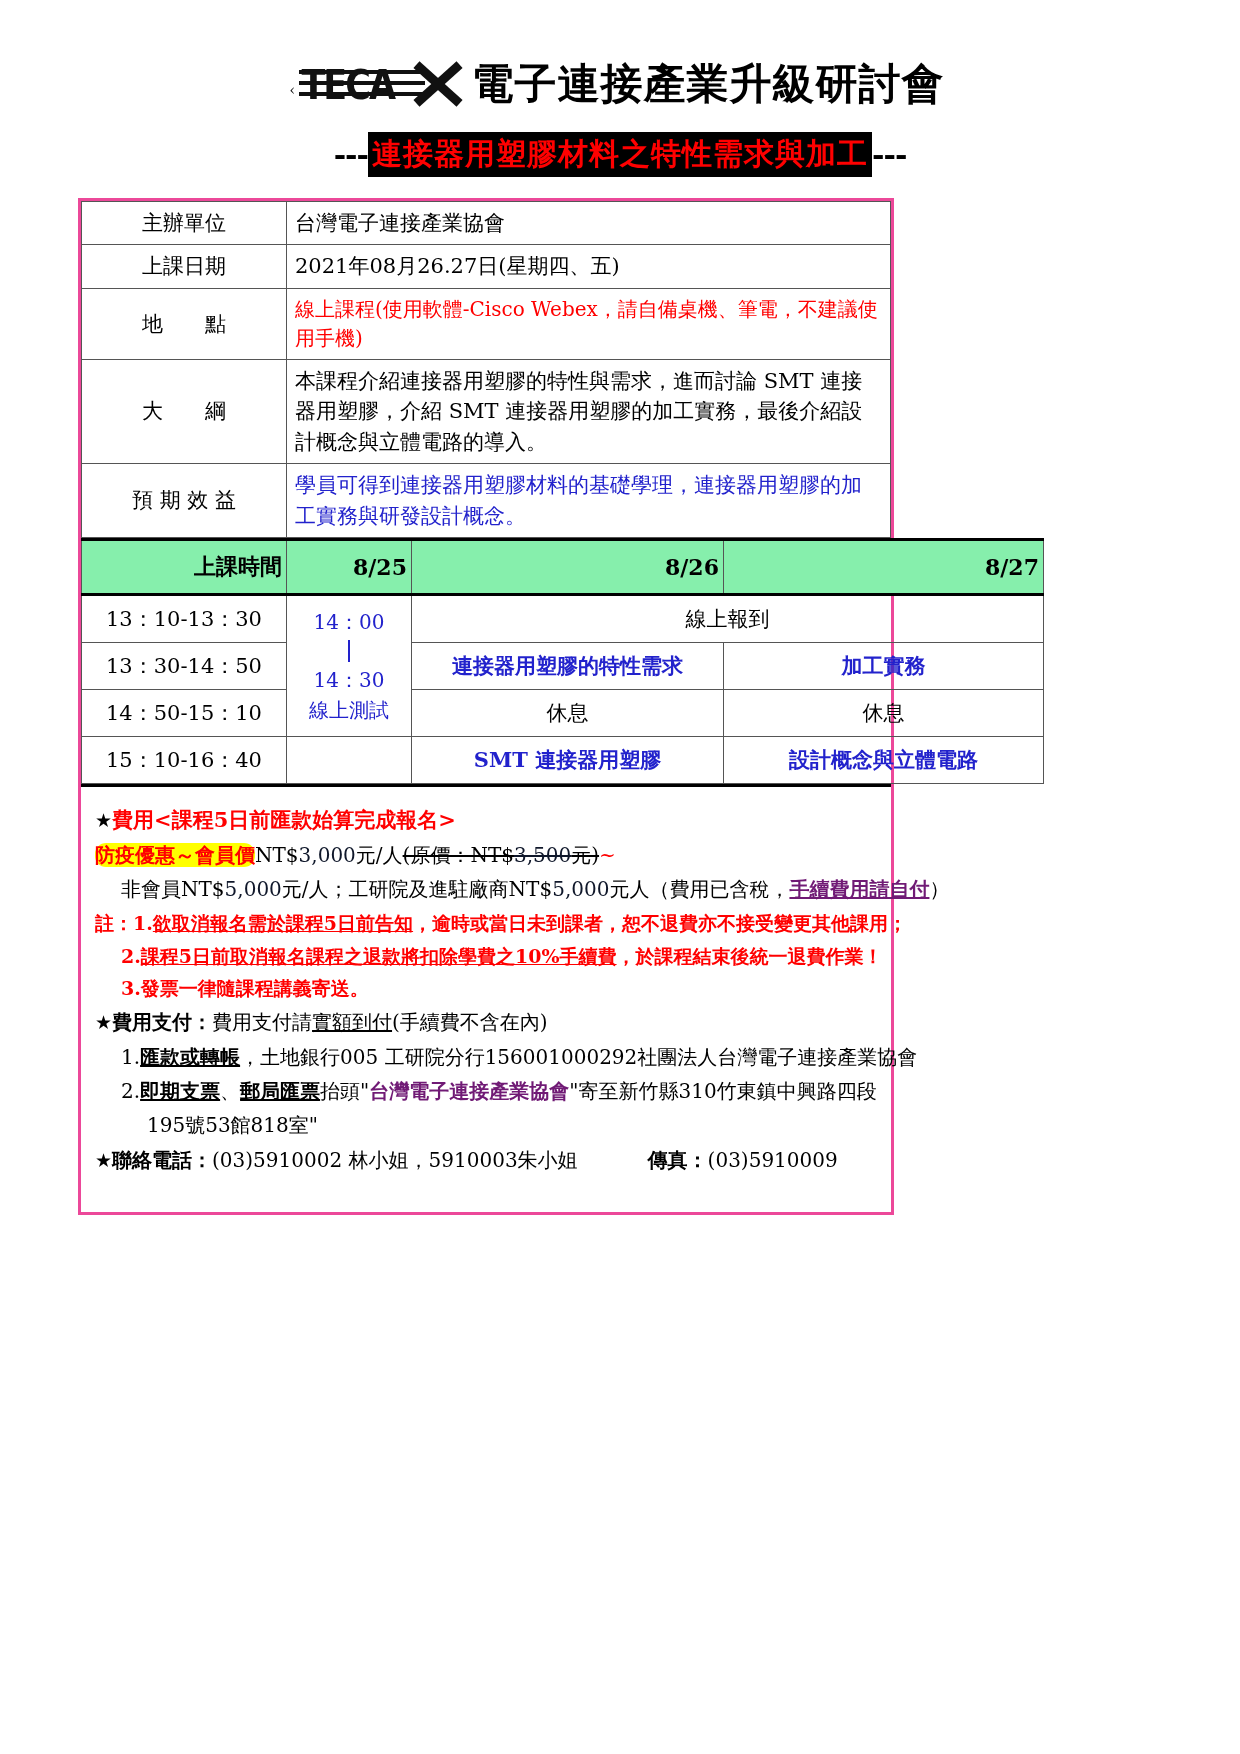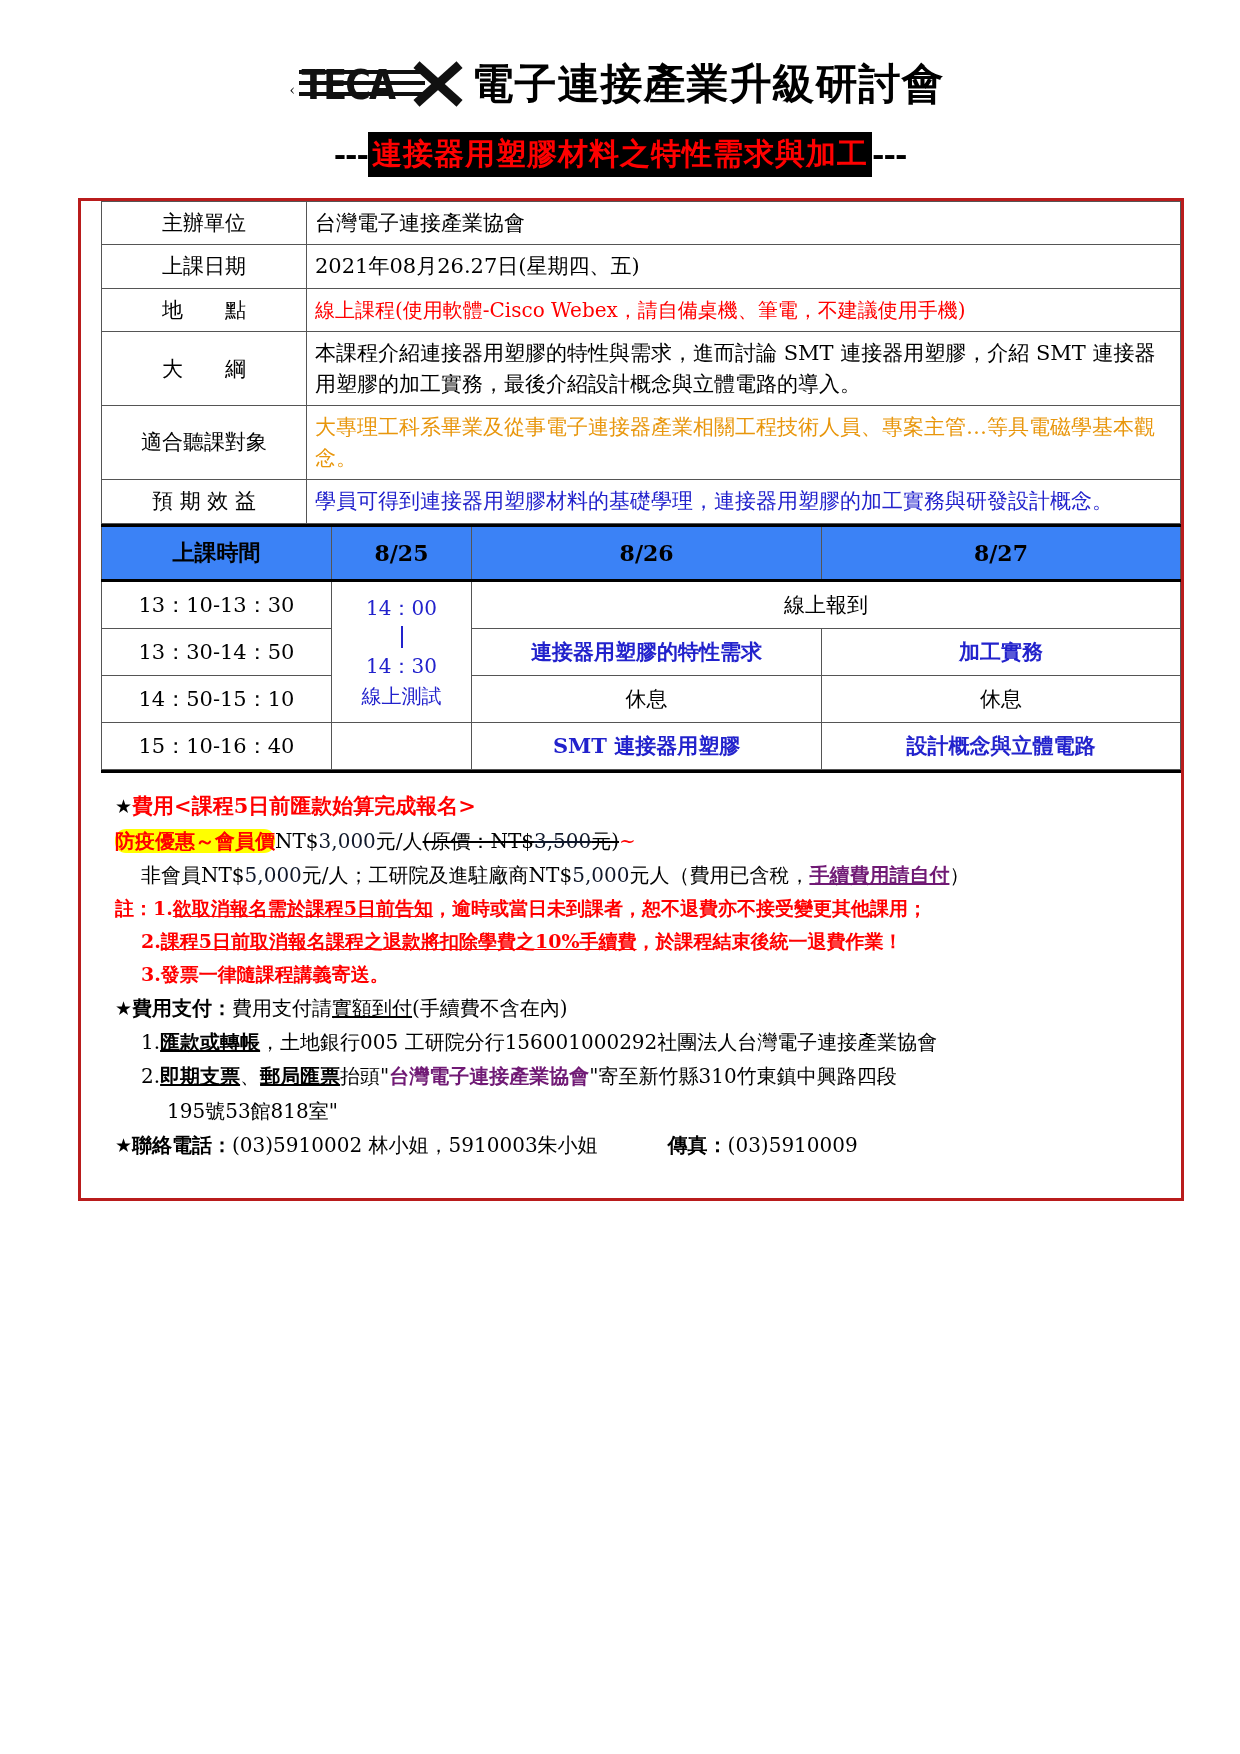--- a/index.html
+++ b/index.html
@@ -96,23 +96,22 @@
     font-size: 30px;
     font-weight: 700;
     padding: 2px 4px;
     letter-spacing: 1px;
     white-space: nowrap;
   }
 
   
   .frame {
     margin-top: 22px;
-    border: 3px solid #b91c1c;
-    width: 1106px;
-    padding-left: 20px;
+    border: 3px solid #ec4899;
+    width: 816px;
   }
 
   table.info {
     border-collapse: collapse;
     width: 100%;
     table-layout: fixed;
   }
   table.info td {
     border: 1.5px solid #555;
     padding: 6px 8px;
@@ -145,26 +144,27 @@
     table-layout: fixed;
   }
   table.sched td {
     border: 1.5px solid #555;
     text-align: center;
     vertical-align: middle;
     font-size: 21px;
     padding: 9px 4px;
   }
   tr.sched-head td {
-    background: #3b82f6;
+    background: #86efac;
     font-weight: bold;
     font-size: 22px;
     border-top: 3px solid #000;
     border-bottom: 3px solid #000;
     padding: 11px 4px;
+    text-align: right;
   }
   td.time-col { width: 205px; }
   td.d25 { width: 125px; margin-left: 40px; }
   td.d26 { width: 312px; }
   td.d27 { width: 320px; }
   td.topic { color: #2222cc; font-weight: bold; font-size: 22px; }
   td.plain { font-size: 21px; }
   .test-cell {
     color: #2222cc;
     font-size: 20px;
@@ -238,24 +238,20 @@
       </tr>
       <tr>
         <td class="lbl">地　　點</td>
         <td class="val red">線上課程(使用軟體-Cisco Webex，請自備桌機、筆電，不建議使用手機)</td>
       </tr>
       <tr>
         <td class="lbl">大　　綱</td>
         <td class="val">本課程介紹連接器用塑膠的特性與需求，進而討論 SMT 連接器用塑膠，介紹 SMT 連接器用塑膠的加工實務，最後介紹設計概念與立體電路的導入。</td>
       </tr>
       <tr>
-        <td class="lbl">適合聽課對象</td>
-        <td class="val orange">大專理工科系畢業及從事電子連接器產業相關工程技術人員、專案主管…等具電磁學基本觀念。</td>
-      </tr>
-      <tr>
         <td class="lbl">預 期 效 益</td>
         <td class="val blue">學員可得到連接器用塑膠材料的基礎學理，連接器用塑膠的加工實務與研發設計概念。</td>
       </tr>
     </tbody>
       </table>
 
     <table class="sched">
       <tbody>
           <tr class="sched-head">
         <td class="time-col">上課時間</td>

